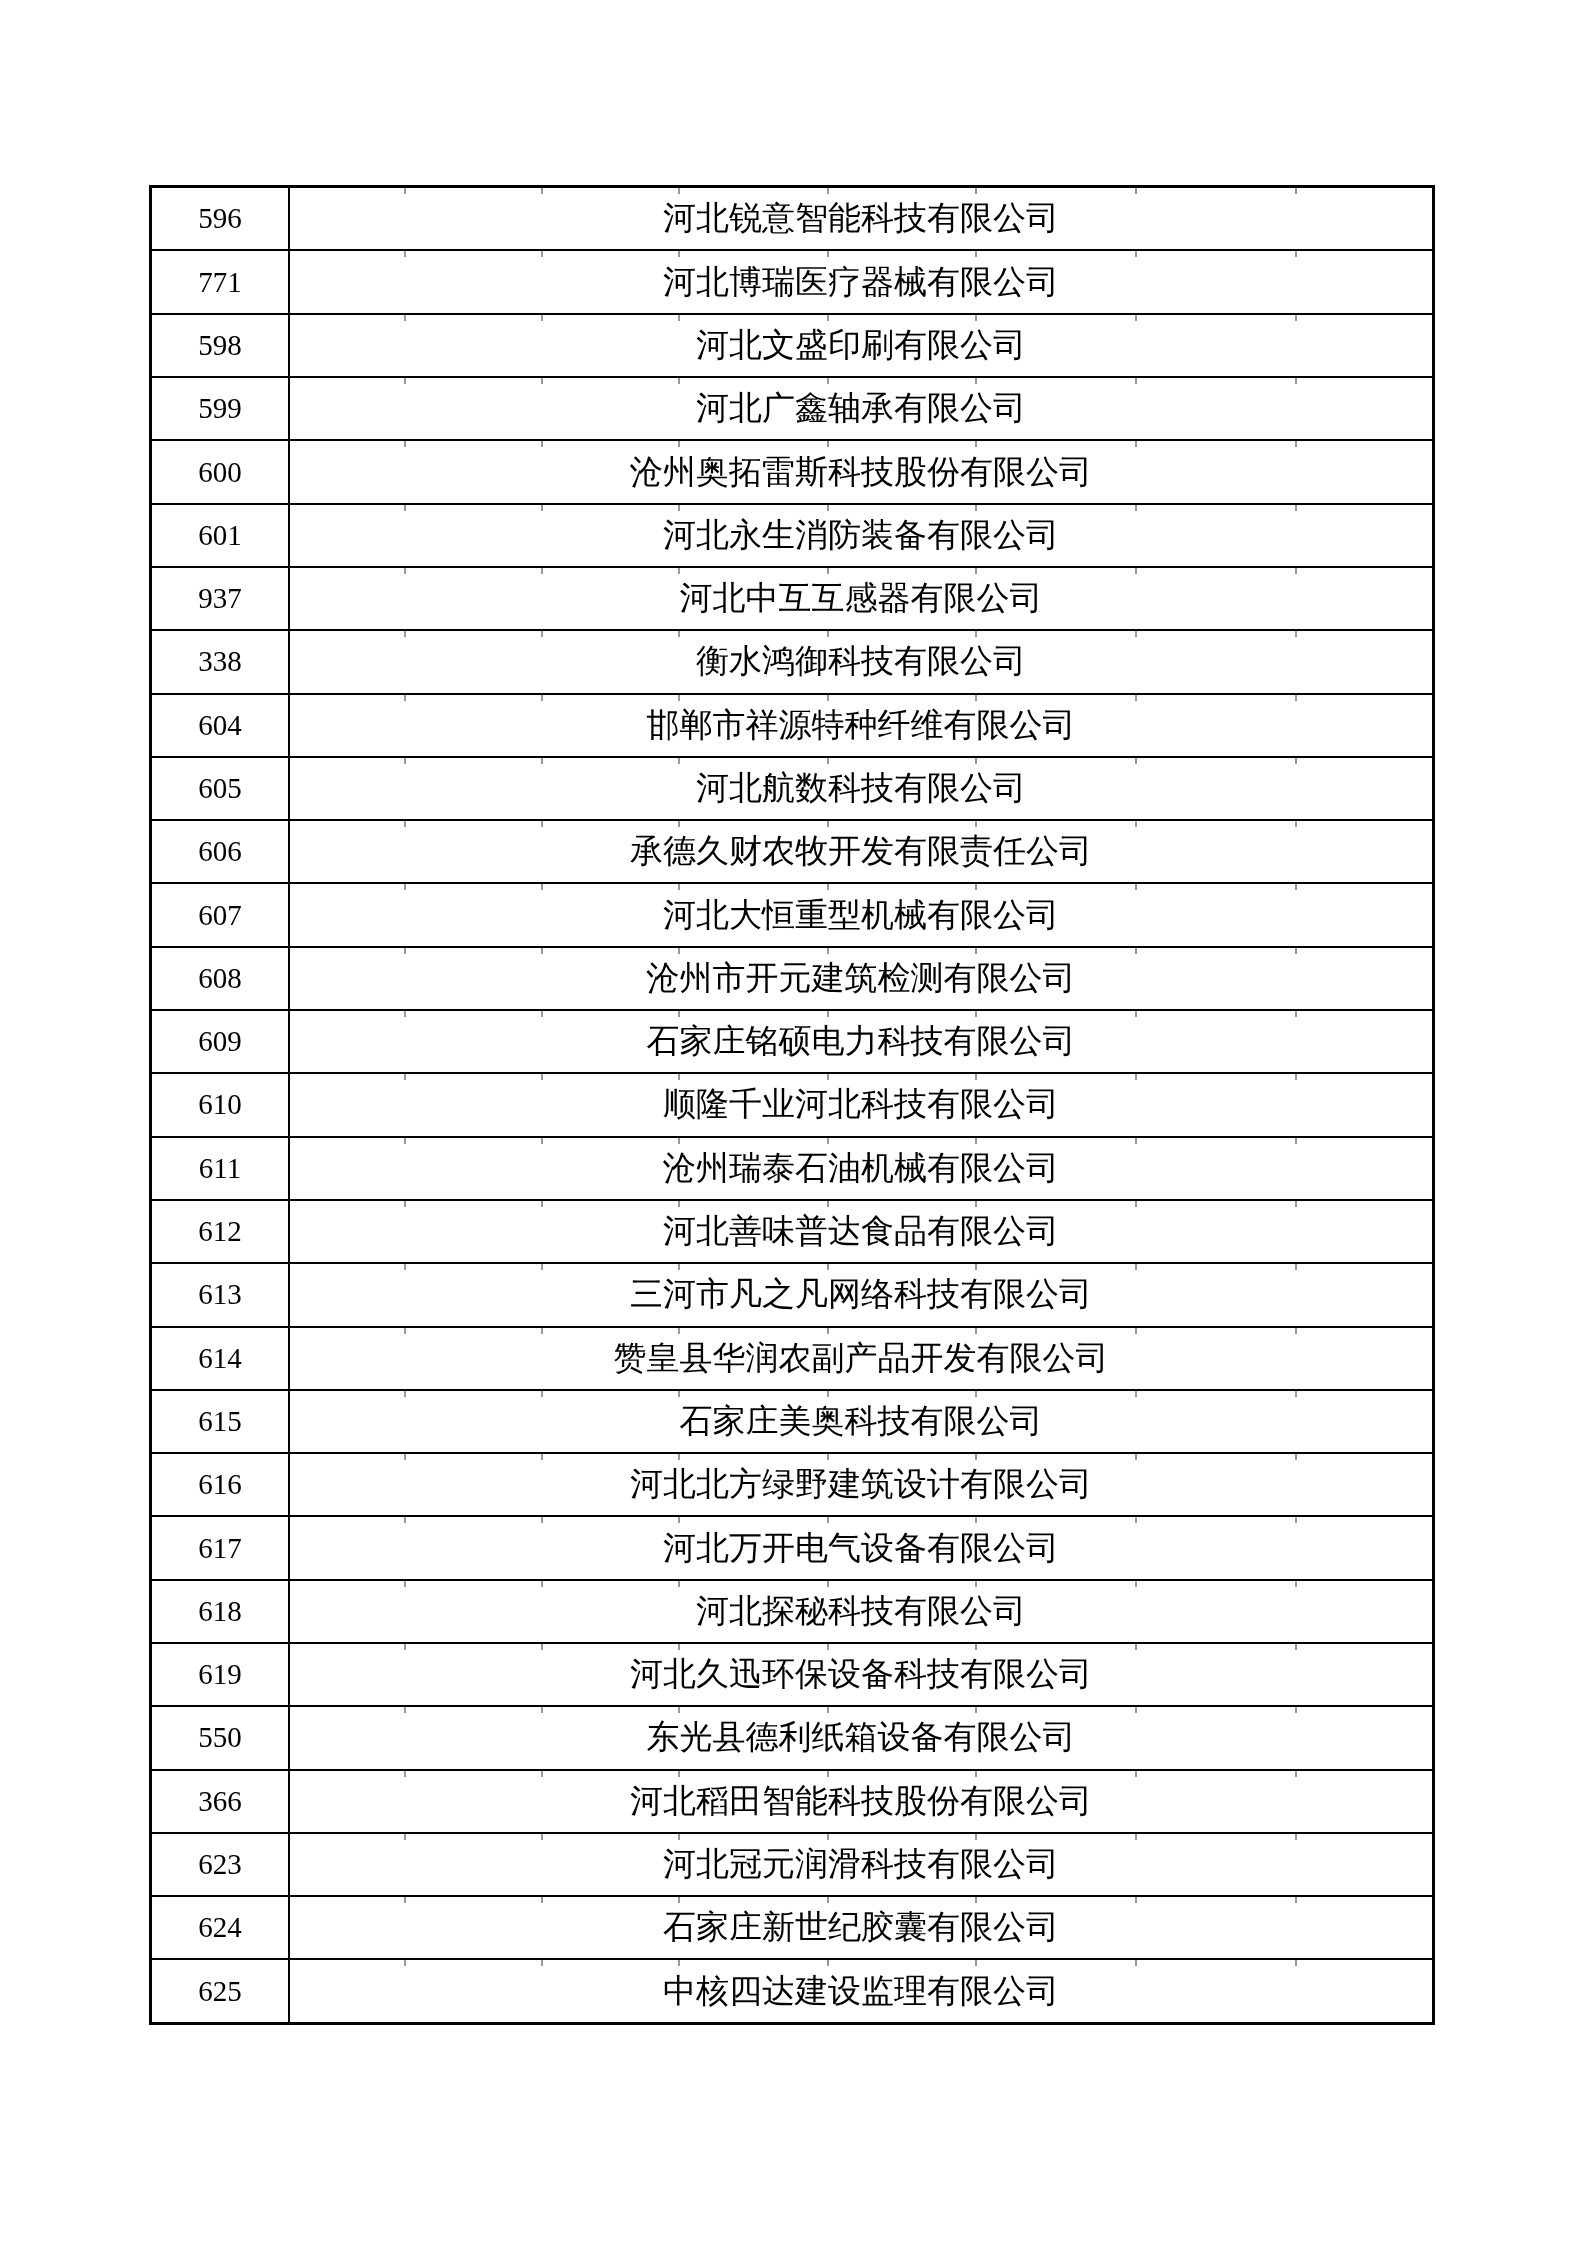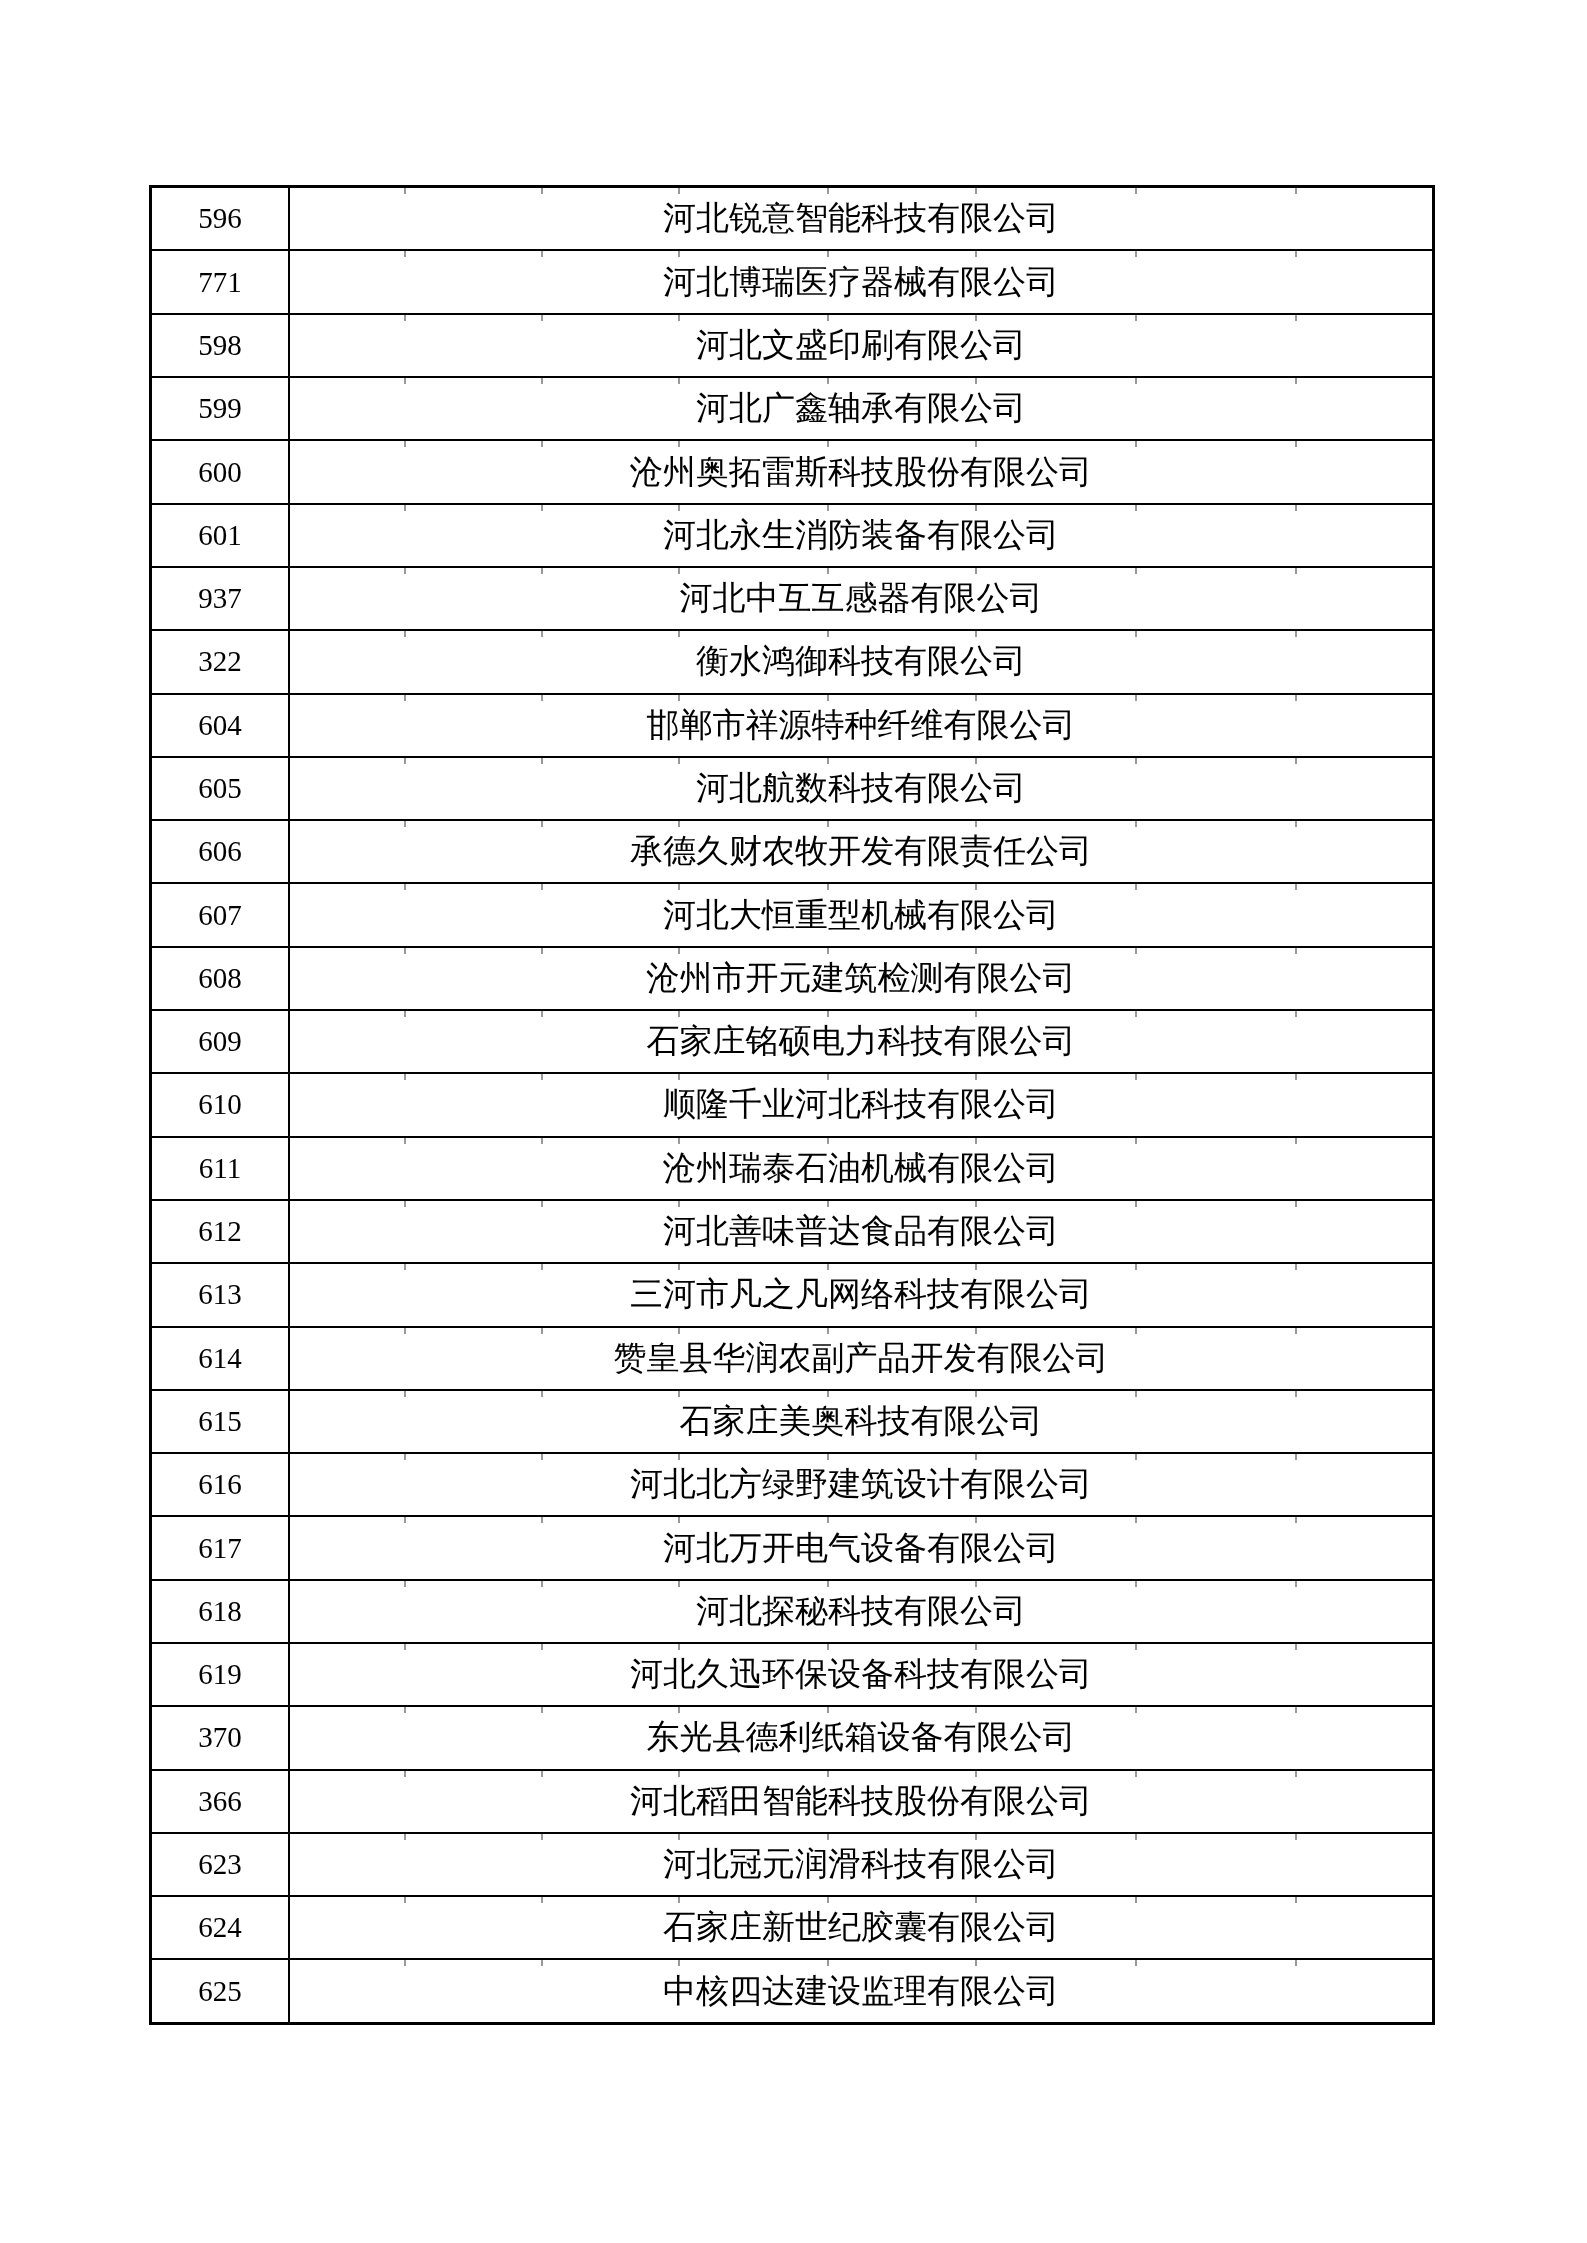--- a/index.html
+++ b/index.html
@@ -86,21 +86,21 @@
   </tr>
         <tr>
     <td class="num-cell">601</td>
     <td class="name-cell">河北永生消防装备有限公司<span class="tick" style="left: 10%;"></span><span class="tick" style="left: 22%;"></span><span class="tick" style="left: 34%;"></span><span class="tick" style="left: 47%;"></span><span class="tick" style="left: 60%;"></span><span class="tick" style="left: 74%;"></span><span class="tick" style="left: 88%;"></span></td>
   </tr>
         <tr>
     <td class="num-cell">937</td>
     <td class="name-cell">河北中互互感器有限公司<span class="tick" style="left: 10%;"></span><span class="tick" style="left: 22%;"></span><span class="tick" style="left: 34%;"></span><span class="tick" style="left: 47%;"></span><span class="tick" style="left: 60%;"></span><span class="tick" style="left: 74%;"></span><span class="tick" style="left: 88%;"></span></td>
   </tr>
         <tr>
-    <td class="num-cell">322</td>
+    <td class="num-cell">338</td>
     <td class="name-cell">衡水鸿御科技有限公司<span class="tick" style="left: 10%;"></span><span class="tick" style="left: 22%;"></span><span class="tick" style="left: 34%;"></span><span class="tick" style="left: 47%;"></span><span class="tick" style="left: 60%;"></span><span class="tick" style="left: 74%;"></span><span class="tick" style="left: 88%;"></span></td>
   </tr>
         <tr>
     <td class="num-cell">604</td>
     <td class="name-cell">邯郸市祥源特种纤维有限公司<span class="tick" style="left: 10%;"></span><span class="tick" style="left: 22%;"></span><span class="tick" style="left: 34%;"></span><span class="tick" style="left: 47%;"></span><span class="tick" style="left: 60%;"></span><span class="tick" style="left: 74%;"></span><span class="tick" style="left: 88%;"></span></td>
   </tr>
         <tr>
     <td class="num-cell">605</td>
     <td class="name-cell">河北航数科技有限公司<span class="tick" style="left: 10%;"></span><span class="tick" style="left: 22%;"></span><span class="tick" style="left: 34%;"></span><span class="tick" style="left: 47%;"></span><span class="tick" style="left: 60%;"></span><span class="tick" style="left: 74%;"></span><span class="tick" style="left: 88%;"></span></td>
   </tr>
@@ -154,21 +154,21 @@
   </tr>
         <tr>
     <td class="num-cell">618</td>
     <td class="name-cell">河北探秘科技有限公司<span class="tick" style="left: 10%;"></span><span class="tick" style="left: 22%;"></span><span class="tick" style="left: 34%;"></span><span class="tick" style="left: 47%;"></span><span class="tick" style="left: 60%;"></span><span class="tick" style="left: 74%;"></span><span class="tick" style="left: 88%;"></span></td>
   </tr>
         <tr>
     <td class="num-cell">619</td>
     <td class="name-cell">河北久迅环保设备科技有限公司<span class="tick" style="left: 10%;"></span><span class="tick" style="left: 22%;"></span><span class="tick" style="left: 34%;"></span><span class="tick" style="left: 47%;"></span><span class="tick" style="left: 60%;"></span><span class="tick" style="left: 74%;"></span><span class="tick" style="left: 88%;"></span></td>
   </tr>
         <tr>
-    <td class="num-cell">370</td>
+    <td class="num-cell">550</td>
     <td class="name-cell">东光县德利纸箱设备有限公司<span class="tick" style="left: 10%;"></span><span class="tick" style="left: 22%;"></span><span class="tick" style="left: 34%;"></span><span class="tick" style="left: 47%;"></span><span class="tick" style="left: 60%;"></span><span class="tick" style="left: 74%;"></span><span class="tick" style="left: 88%;"></span></td>
   </tr>
         <tr>
     <td class="num-cell">366</td>
     <td class="name-cell">河北稻田智能科技股份有限公司<span class="tick" style="left: 10%;"></span><span class="tick" style="left: 22%;"></span><span class="tick" style="left: 34%;"></span><span class="tick" style="left: 47%;"></span><span class="tick" style="left: 60%;"></span><span class="tick" style="left: 74%;"></span><span class="tick" style="left: 88%;"></span></td>
   </tr>
         <tr>
     <td class="num-cell">623</td>
     <td class="name-cell">河北冠元润滑科技有限公司<span class="tick" style="left: 10%;"></span><span class="tick" style="left: 22%;"></span><span class="tick" style="left: 34%;"></span><span class="tick" style="left: 47%;"></span><span class="tick" style="left: 60%;"></span><span class="tick" style="left: 74%;"></span><span class="tick" style="left: 88%;"></span></td>
   </tr>

